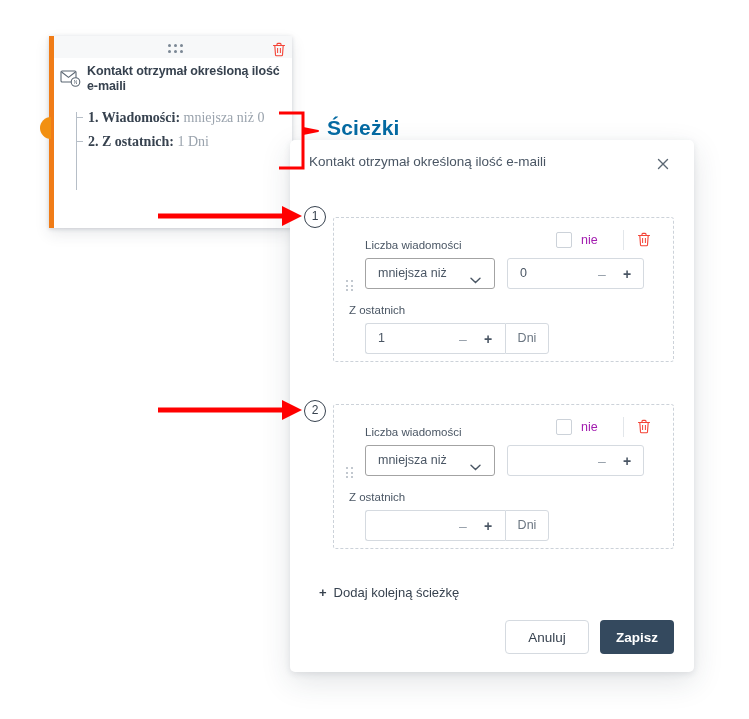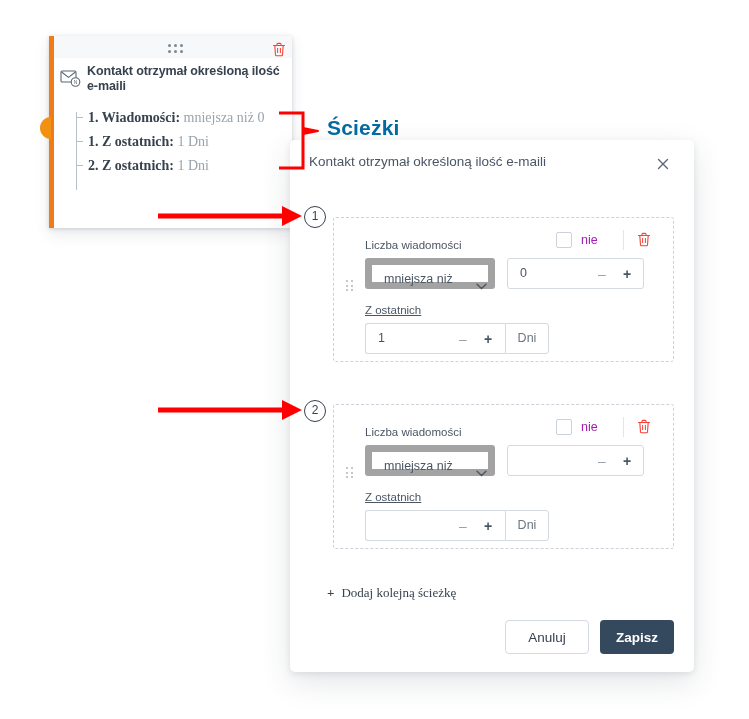--- a/index.html
+++ b/index.html
@@ -247,29 +247,29 @@
     cursor: pointer;
   }
 
   .field-label {
     position: absolute;
     font-size: 11.5px;
     color: #4a5664;
     white-space: nowrap;
   }
   .label-msgcount { left: 31px; top: 21px; }
-  .label-zostatnich { left: 31px; top: 86px; text-decoration: underline; }
+  .label-zostatnich { left: 15px; top: 86px; }
 
   .select-box {
     position: absolute;
     left: 31px;
     top: 40px;
     width: 130px;
     height: 31px;
-    border: 7px solid #a3a3a3;
+    border: 1px solid #a3a3a3;
     border-radius: 3px;
     background: #fff;
     box-sizing: border-box;
     cursor: pointer;
   }
   .select-text {
     position: absolute;
     left: 12px;
     top: 7px;
     font-size: 12.5px;
@@ -348,27 +348,26 @@
     box-sizing: border-box;
     font-size: 12.5px;
     line-height: 29px;
     text-align: center;
     color: #6b7682;
   }
 
   
   #add-path {
     position: absolute;
-    left: 37px;
+    left: 29px;
     top: 445px;
     font-size: 13px;
     color: #37424f;
     cursor: pointer;
     white-space: nowrap;
-    font-family: Liberation Serif, serif;
   }
   #add-path .plus {
     color: #37424f;
     font-weight: bold;
     margin-right: 7px;
     font-size: 13px;
   }
   #btn-cancel {
     position: absolute;
     left: 215px;
@@ -473,25 +472,20 @@
 
 <div id="node-tree-vline"></div>
 <div id="node-list">
   <div class="node-row">
     <span class="node-tick"></span>
     <b>1. Wiadomości:</b>
     <span>mniejsza niż 0</span>
   </div>
   <div class="node-row">
     <span class="node-tick"></span>
-    <b>1. Z ostatnich:</b>
-    <span>1 Dni</span>
-  </div>
-  <div class="node-row">
-    <span class="node-tick"></span>
     <b>2. Z ostatnich:</b>
     <span>1 Dni</span>
   </div>
 </div>
 
 <div id="paths-panel">
 
   <div id="panel-header">
     <div id="panel-title">Kontakt otrzymał określoną ilość e-maili</div>
     <div id="panel-close">

